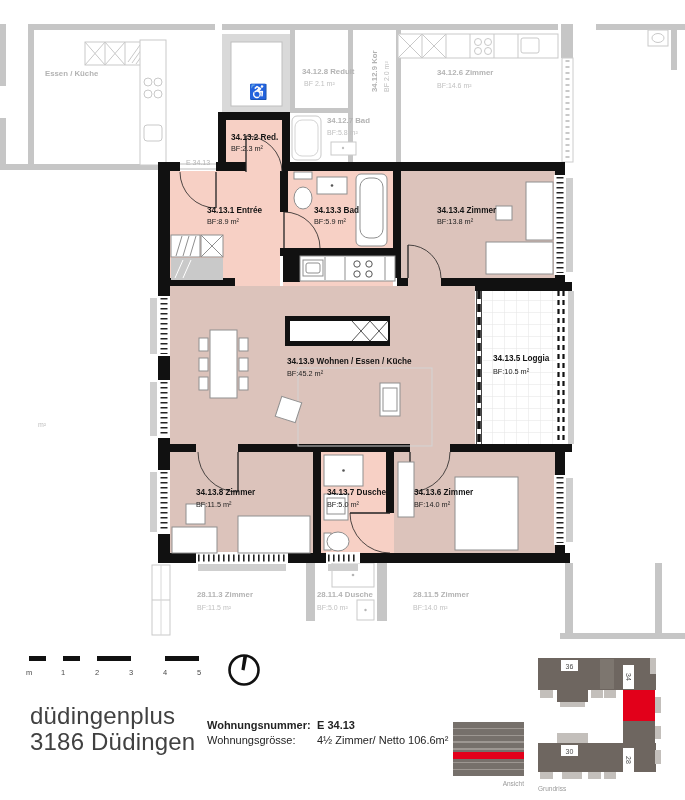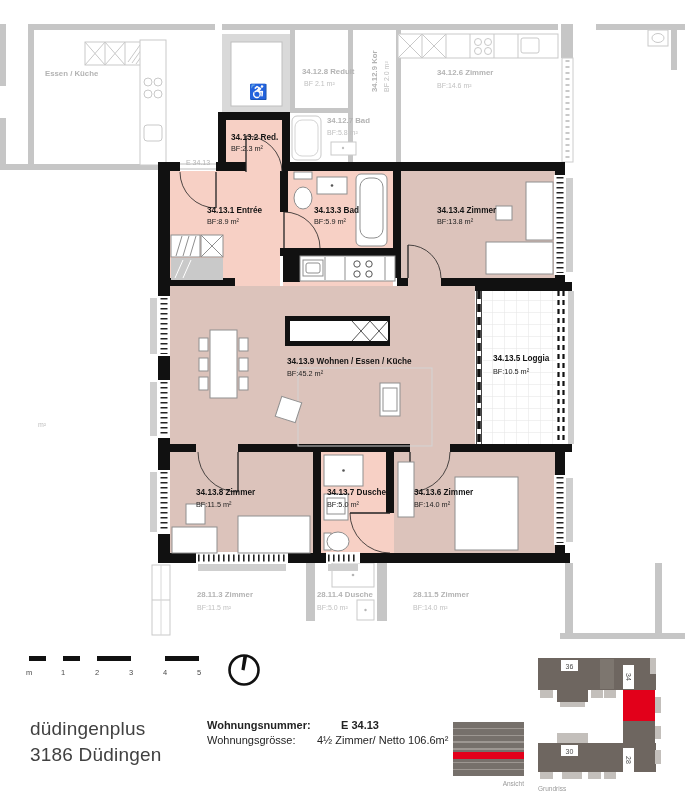--- a/index.html
+++ b/index.html
@@ -12,25 +12,25 @@
   .fa{font-size:7px;fill:#c0c0c0;}
   .tag{font-size:7px;fill:#b5b5b5;}
   .w{fill:#111;}
   .gw{fill:#c6c6c6;}
   .fb{fill:#f7d0c5;}
   .fd{fill:#dcc3bb;}
   .furn{fill:#fff;stroke:#8f8f8f;stroke-width:1;}
   .ffurn{fill:#fff;stroke:#c9c9c9;stroke-width:1;}
   .sill{fill:#cfcfcf;}
   .footer{position:absolute;left:0;top:648px;width:685px;height:152px;}
-  .address{position:absolute;left:30px;top:68px;font-size:19px;line-height:25.5px;
+  .address{position:absolute;left:30px;top:55px;font-size:24px;line-height:25.5px;
            color:#414141;letter-spacing:.2px;}
   .info{position:absolute;left:207px;top:70px;font-size:11px;color:#232323;}
   .info .row{display:grid;grid-template-columns:110px auto;line-height:14.6px;}
-  .info .row.first{font-weight:bold;gap:24px;}
+  .info .row.first{font-weight:bold;}
   .ansicht{position:absolute;left:453px;top:74px;width:71px;}
   .ansicht .block{position:relative;width:71px;height:54px;background:#76706b;}
   .ansicht .stripes{position:absolute;inset:0;
      background:repeating-linear-gradient(to bottom,transparent 0 5.6px,#9d9792 5.6px 6.9px);}
   .ansicht .redband{position:absolute;left:0;top:30px;width:71px;height:7px;background:#e2001a;}
   .ansicht .lbl{display:block;text-align:right;font-size:6.5px;color:#9a9a9a;margin-top:4px;}
   .scalebar{position:absolute;left:20px;top:6px;}
   .north{position:absolute;left:222px;top:0px;}
   .grundriss{position:absolute;left:533px;top:2px;}
 </style>

